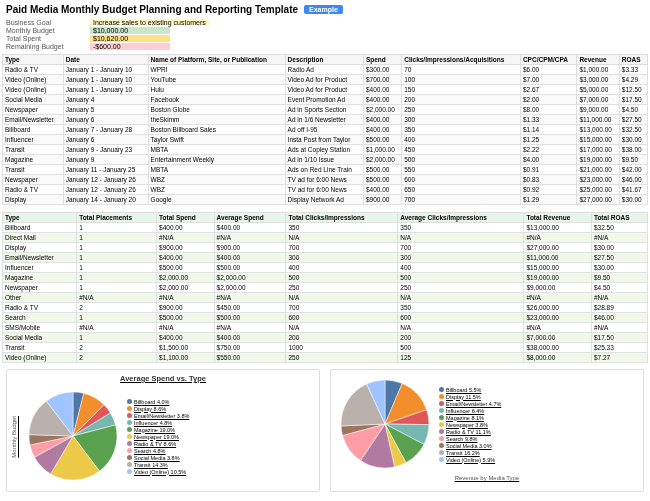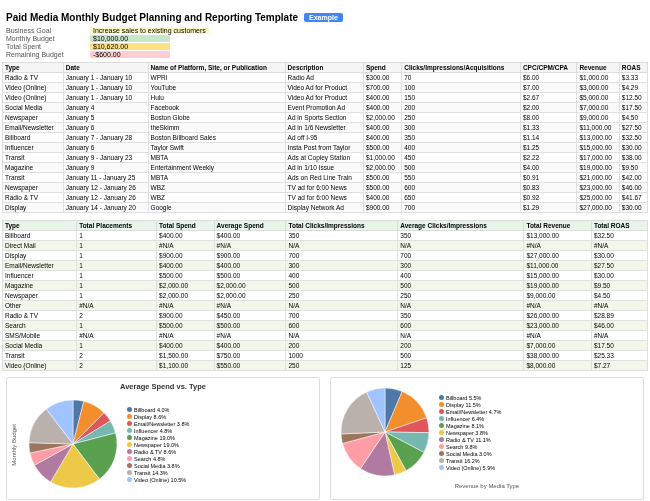--- a/index.html
+++ b/index.html
@@ -7,21 +7,21 @@
       font-family: Arial, sans-serif;
       font-size: 7px;
       background: #fff;
       width: 650px;
       min-height: 501px;
       overflow: hidden;
     }
     .page-title {
       font-size: 10px;
       font-weight: bold;
-      padding: 12px 6px 2px;
+      padding: 4px 6px 2px;
       display: flex;
       align-items: center;
       gap: 6px;
     }
     .example-badge {
       background: #4285f4;
       color: white;
       font-size: 7px;
       padding: 1px 5px;
       border-radius: 2px;
@@ -63,20 +63,21 @@
     }
     tr:nth-child(even) td { background: #fafafa; }
 
     .summary-table th { background: #e8f5e9; }
     .summary-table tr:nth-child(even) td { background: #f1f8e9; }
 
     .charts-section {
       display: flex;
       padding: 4px 6px;
       gap: 10px;
+      text-decoration: underline;
     }
     .chart-container {
       flex: 1;
       border: 1px solid #ddd;
       border-radius: 2px;
       padding: 4px;
       position: relative;
     }
     .chart-title {
       font-size: 7.5px;

